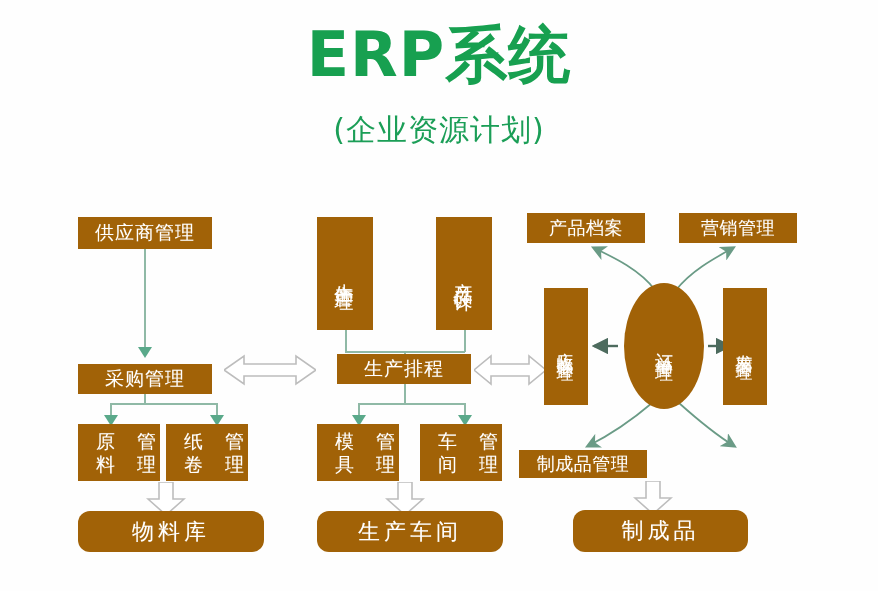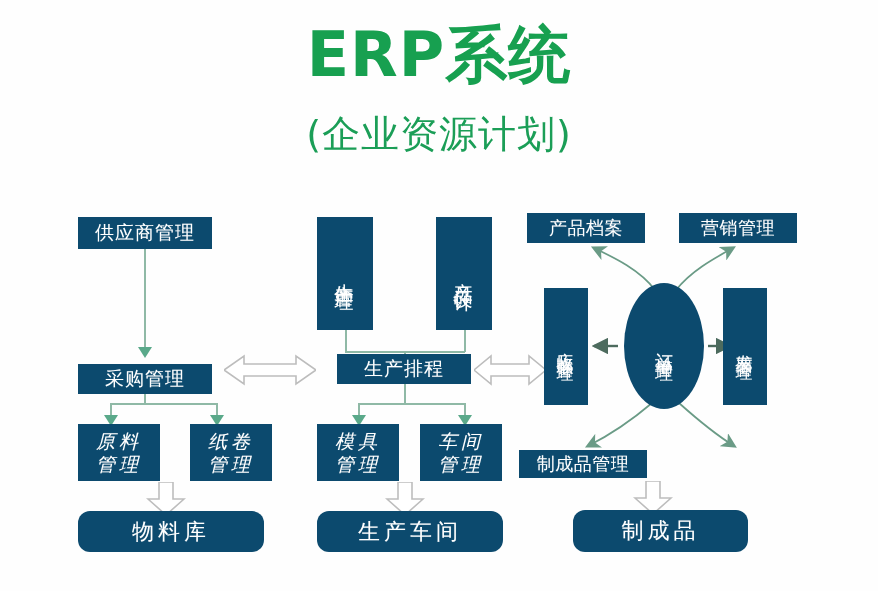--- a/index.html
+++ b/index.html
@@ -30,52 +30,51 @@
     color: #17a050;
     letter-spacing: 1px;
     line-height: 1;
     white-space: nowrap;
   }
   .subtitle {
     position: absolute;
     left: 0; top: 115px;
     width: 878px;
     text-align: center;
-    font-size: 38px;
+    font-size: 30px;
     color: #1b9e57;
     line-height: 1;
     white-space: nowrap;
     letter-spacing: 1px;
   }
 
   
   .node {
     position: absolute;
-    background: #0c4a6e;
+    background: #a16207;
     color: #ffffff;
     display: flex;
     align-items: center;
     justify-content: center;
     text-align: right;
     box-sizing: border-box;
     font-size: 19px;
     letter-spacing: 1px;
     z-index: 5;
     text-shadow: 0 0 1px rgba(255,255,255,0.25);
   }
   .node.vert {
     writing-mode: vertical-rl;
     text-orientation: upright;
     letter-spacing: 3px;
   }
   .node.two-line {
-    flex-direction: column;
+    flex-direction: row;
     line-height: 1.18;
     letter-spacing: 4px;
-    font-style: italic;
   }
   .node.two-line span { display: block; }
   .node.rounded { border-radius: 12px; font-size: 22px; letter-spacing: 4px; }
   .node.ellipse {
     border-radius: 50%;
     writing-mode: vertical-rl;
     text-orientation: upright;
     letter-spacing: 4px;
   }
   .node.small { font-size: 18px; letter-spacing: 0.5px; }
@@ -134,21 +133,21 @@
   <div class="hline" style="left:110px; top:403px; width:107px;"></div>
   <div class="vline" style="left:110px; top:403px; height:15px;"></div>
   <div class="tri-down" style="left:104px; top:415px;"></div>
   <div class="vline" style="left:216px; top:403px; height:15px;"></div>
   <div class="tri-down" style="left:210px; top:415px;"></div>
 
   <div class="node two-line" style="left:78px; top:424px; width:82px; height:57px;">
     <span>原料</span>
     <span>管理</span>
   </div>
-  <div class="node two-line" style="left:190px; top:424px; width:82px; height:57px;">
+  <div class="node two-line" style="left:166px; top:424px; width:82px; height:57px;">
     <span>纸卷</span>
     <span>管理</span>
   </div>
 
   <svg class="blockarrow" style="left:146px; top:482px;" width="40" height="34" viewBox="0 0 40 34">
     <polygon points="13,0 27,0 27,17 38,17 20,33 2,17 13,17" fill="#ffffff" stroke="#bdbdbd" stroke-width="1.6"></polygon>
   </svg>
 
   <div class="node rounded" style="left:78px; top:511px; width:186px; height:41px;">物料库</div>
 

